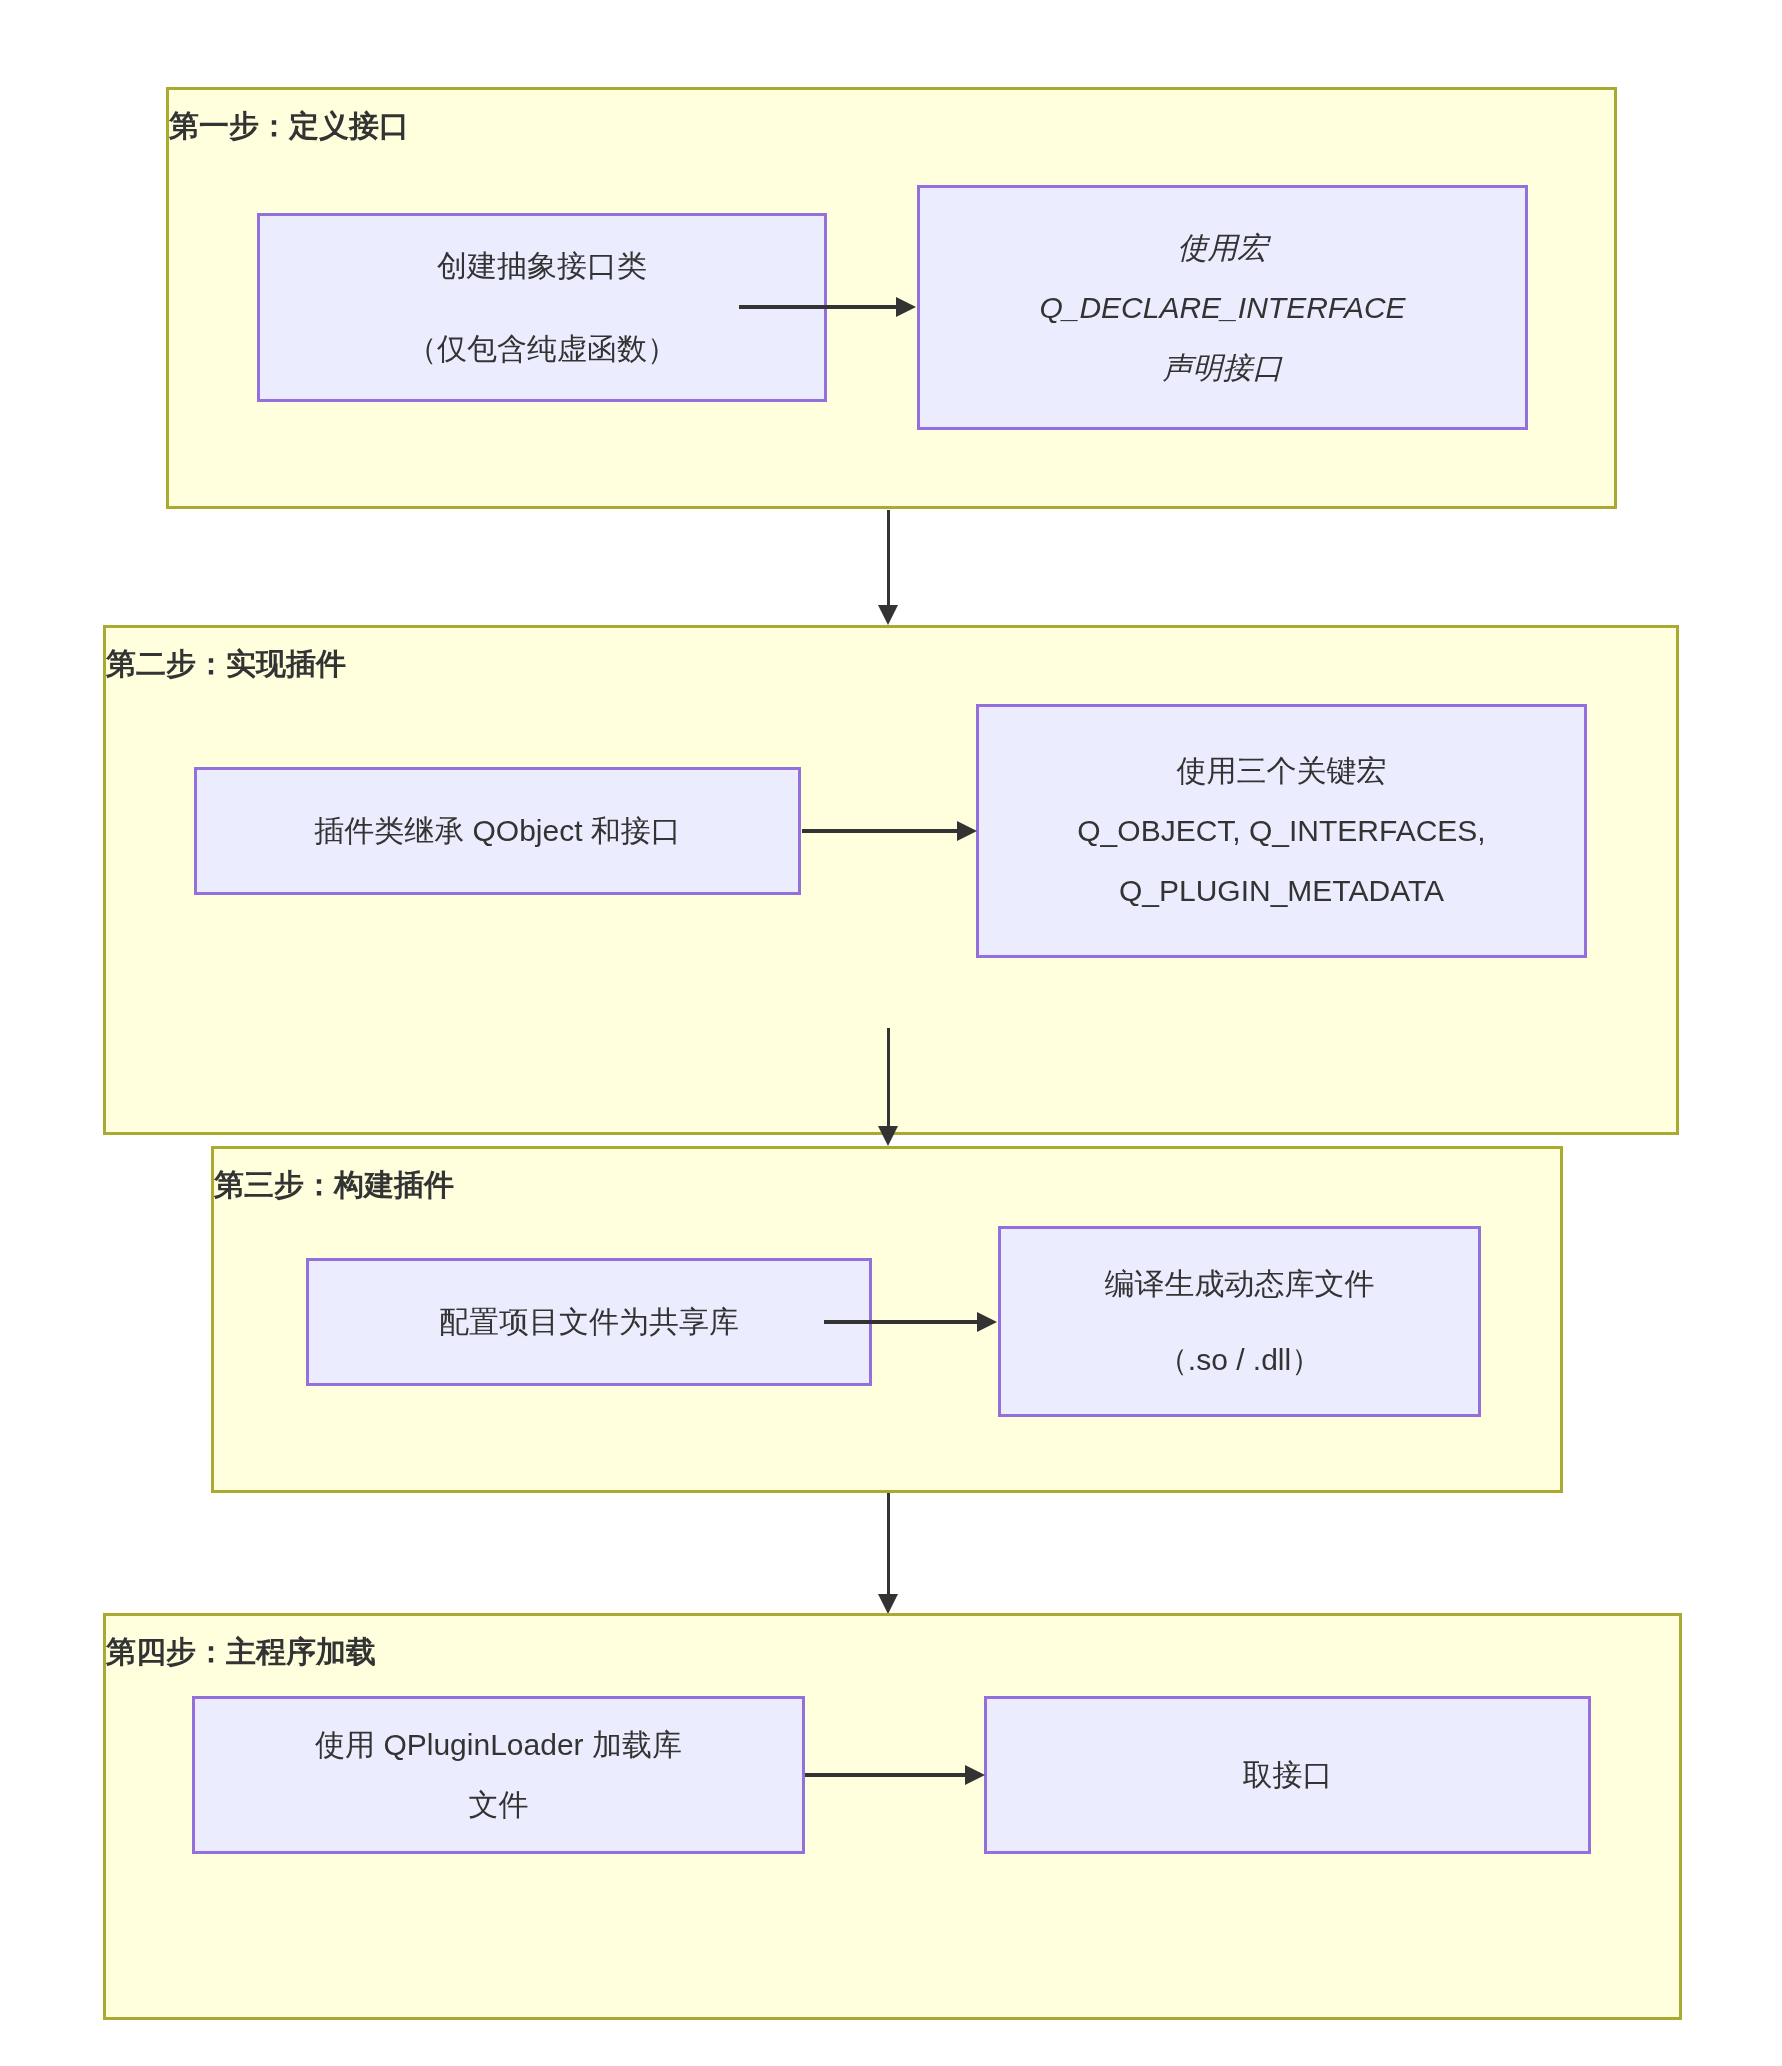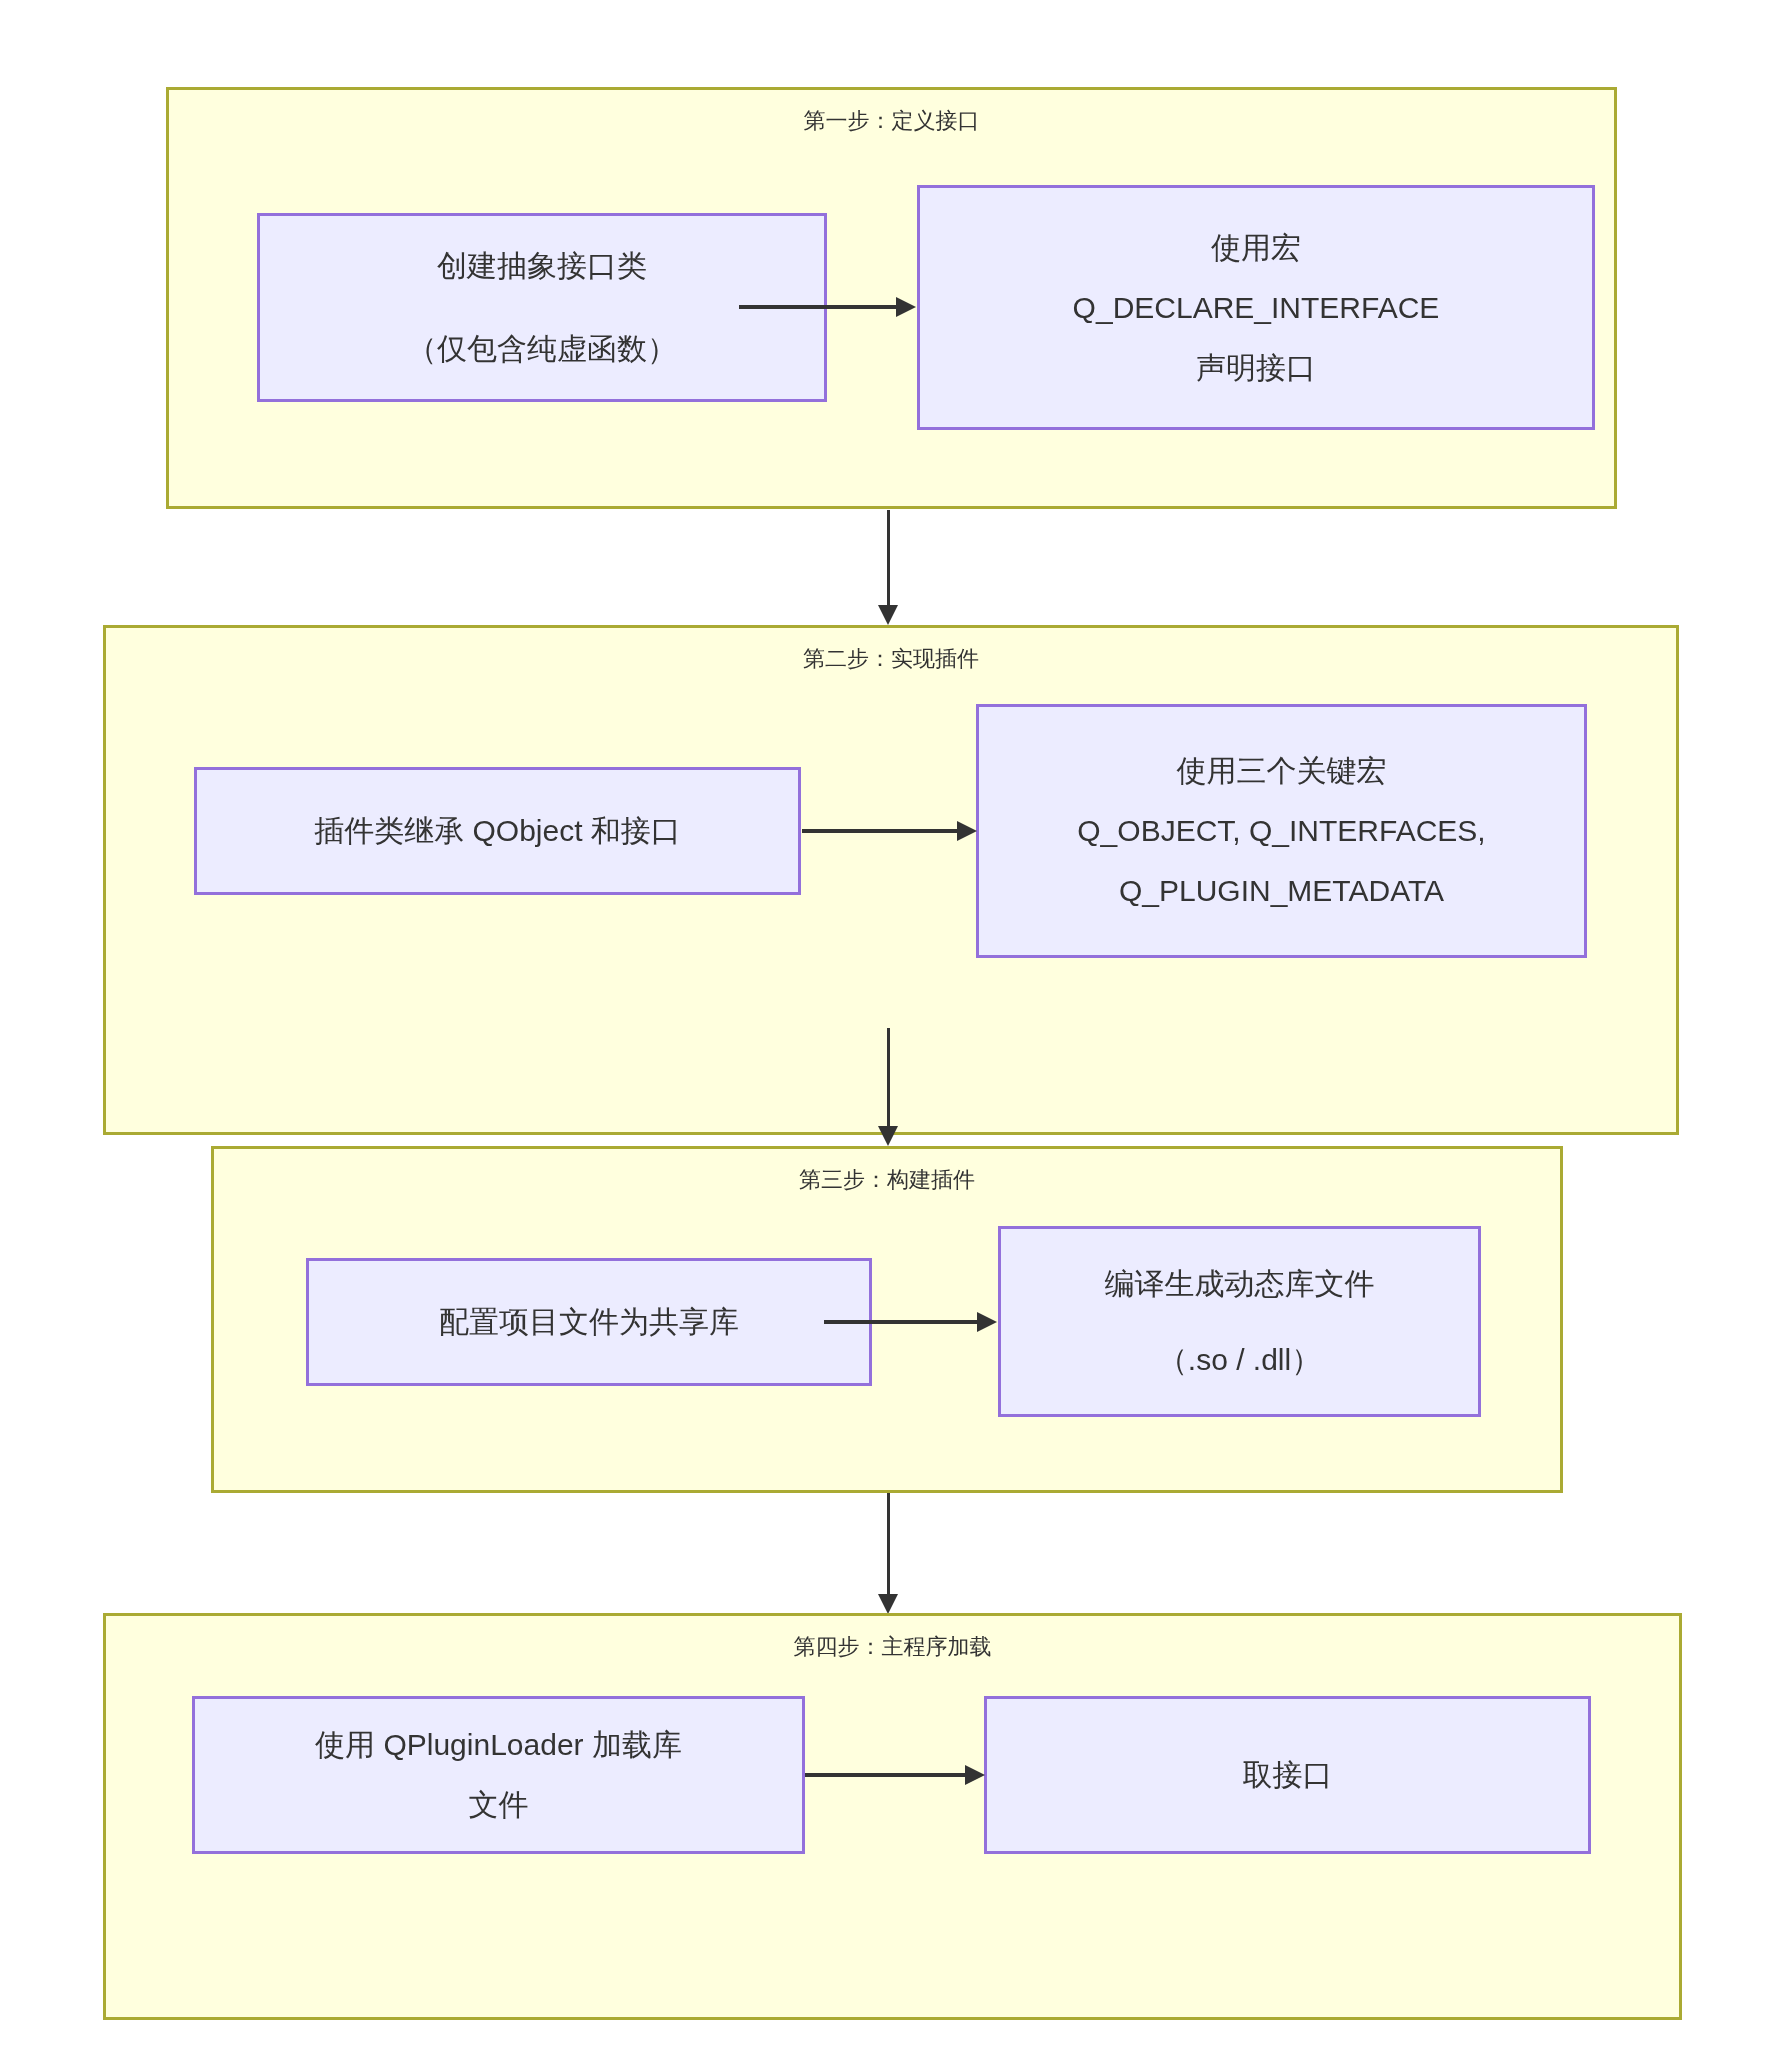--- a/index.html
+++ b/index.html
@@ -21,24 +21,25 @@
   }
   .canvas{position:relative;width:1783px;height:2066px;background:var(--bg);overflow:hidden;}
 
   .cluster{
     position:absolute;
     background:var(--section-fill);
     border:3.2px solid var(--section-border);
   }
   .cluster-title{
     position:absolute;top:15.8px;left:0;right:0;
-    text-align:center;
-    font-size:22px;
+    text-align:left;
+    font-size:30px;
     color:var(--text);
     white-space:nowrap;
+    font-weight:bold;
   }
   .node{
     position:absolute;
     background:var(--node-fill);
     border:3.2px solid var(--node-border);
     display:flex;flex-direction:column;
     justify-content:center;align-items:center;
     text-align:center;
     font-size:30px;
     color:var(--text);
@@ -46,21 +47,21 @@
   .node .line{line-height:60px;white-space:nowrap;}
 
   
   .s1{left:166px;top:87px;width:1451px;height:422px;}
   .s2{left:103px;top:625px;width:1576px;height:510px;}
   .s3{left:211px;top:1146px;width:1352px;height:347px;}
   .s4{left:103px;top:1613px;width:1579px;height:407px;}
 
   
   .s1 .n1{left:88px;top:123px;width:570px;height:189px;gap:23px;}
-  .s1 .n2{left:748px;top:95px;width:678px;height:245px;}
+  .s1 .n2{left:748px;top:95px;width:611px;height:245px;font-style:italic;}
   .s2 .n1{left:88px;top:139px;width:607px;height:128px;}
   .s2 .n2{left:870px;top:76px;width:611px;height:254px;}
   .s3 .n1{left:92px;top:109px;width:566px;height:128px;}
   .s3 .n2{left:784px;top:77px;width:483px;height:191px;gap:16px;}
   .s4 .n1{left:86px;top:80px;width:613px;height:158px;}
   .s4 .n2{left:878px;top:80px;width:607px;height:158px;}
 
   
   .h-arrow{position:absolute;height:0;}
   .h-arrow .shaft{position:absolute;left:0;right:19px;top:-1.6px;height:3.2px;background:var(--arrow);}

